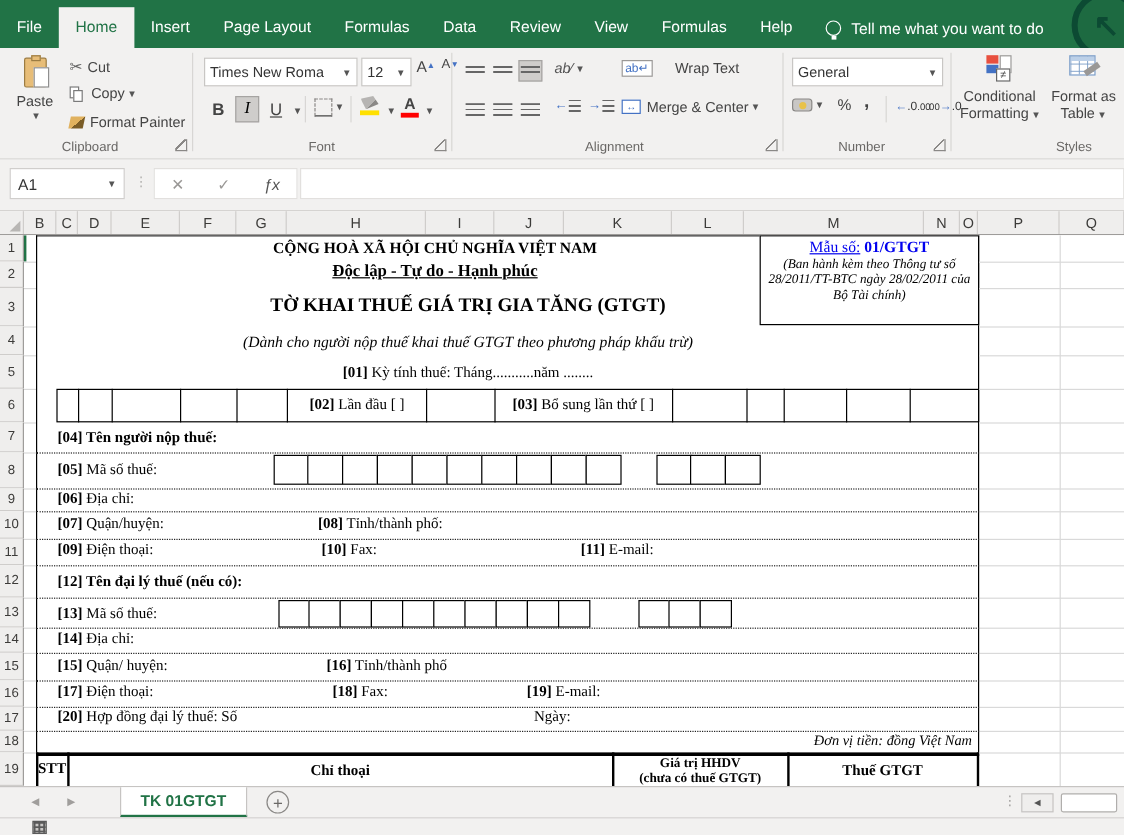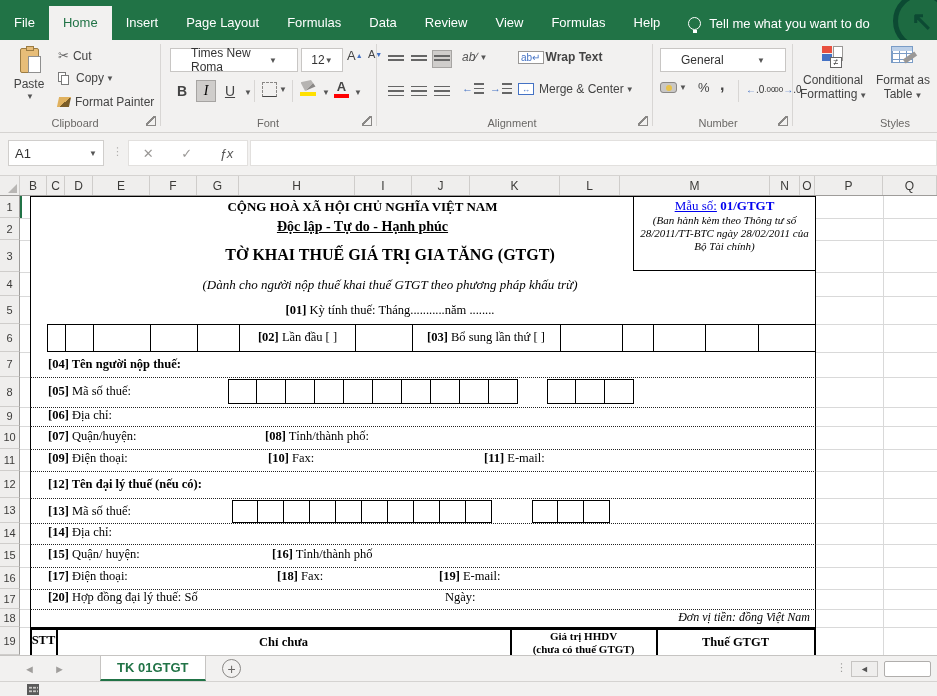--- a/index.html
+++ b/index.html
@@ -16,21 +16,21 @@
   .bulb:after{content:"";position:absolute;left:3.5px;top:12px;width:4px;height:3px;background:#fff;}
   .tellme{font-size:13px;color:#fff;white-space:nowrap;}
   .watermark{right:-14px;top:-8px;width:58px;height:58px;border:5px solid #0c4a33;border-radius:50%;background:#1d6a41;display:flex;align-items:center;justify-content:center;font-size:26px;font-weight:bold;color:#0c4a33;}
   
   .ribbon{left:0;top:40px;width:937px;height:93px;background:#f2f1f0;border-bottom:1px solid #d5d3d1;font-size:12px;color:#444;}
   .gdiv{width:1px;background:#d8d6d4;top:4px;height:82px;}
   .glabel{bottom:3px;font-size:11px;color:#6a6866;width:100px;text-align:center;}
   .launcher{width:10px;height:10px;border-right:1.5px solid #8a8886;border-bottom:1.5px solid #8a8886;background:linear-gradient(135deg,transparent 44%,#8a8886 44%,#8a8886 56%,transparent 56%);bottom:6px;}
   .btn{display:flex;align-items:center;justify-content:center;color:#444;}
   .caret{font-size:8px;color:#555;margin-left:2px;}
-  .combo{background:#fff;border:1px solid #c8c6c4;height:24px;display:flex;align-items:center;padding:0 20px;font-size:12px;color:#333;justify-content:center;}
+  .combo{background:#fff;border:1px solid #c8c6c4;height:24px;display:flex;align-items:center;padding:0 4px;font-size:12px;color:#333;}
   .combo .caret{margin-left:auto;}
   .toggled{background:#cfcdcb;border:1px solid #a6a4a2;}
   .lines3{width:16px;height:11px;background:repeating-linear-gradient(to bottom,#666 0 1.5px,transparent 1.5px 4.5px);}
   
   .clip-outer{width:19px;height:25px;background:#e7bd78;border:1px solid #9c7c42;border-radius:2px;position:relative;}
   .clip-top{position:absolute;left:5px;top:-3px;width:8px;height:5px;background:#e7bd78;border:1px solid #9c7c42;}
   .clip-page{position:absolute;left:7px;top:7px;width:13px;height:17px;background:#fff;border:1px solid #8f8f8f;}
   
   .fbar{left:0;top:133px;width:937px;height:43px;background:#f2f1f0;border-bottom:1px solid #d5d3d1;}
   .namebox{left:8px;top:7px;width:96px;height:26px;background:#fff;border:1px solid #d0cecc;display:flex;align-items:center;padding:0 6px;font-size:13px;color:#333;}
@@ -160,21 +160,21 @@
       </div>
     <div class="abs btn" style="left:409px;top:10px;width:20px;height:18px;">
         <span class="lines3" style="height:8px;"></span>
       </div>
     <div class="abs btn toggled" style="left:432px;top:10px;width:20px;height:18px;">
         <span class="lines3" style="height:8px;"></span>
       </div>
     <div class="abs btn" style="left:462px;top:10px;font-size:12px;font-style:italic;color:#555;">ab<span style="font-style:normal;">∕</span><span class="caret">▼</span></div>
     <div class="abs btn" style="left:518px;top:10px;">
       <span style="font-size:10px;color:#4472c4;border:1px solid #9a9896;padding:0 2px;background:#fff;">ab↵</span>
-      <span style="margin-left:2px;font-weight:bold;">Wrap Text</span>
+      <span style="margin-left:19px;">Wrap Text</span>
     </div>
     <div class="abs btn" style="left:386px;top:42px;width:20px;height:18px;">
         <span class="lines3"></span>
       </div>
     <div class="abs btn" style="left:409px;top:42px;width:20px;height:18px;">
         <span class="lines3"></span>
       </div>
     <div class="abs btn" style="left:432px;top:42px;width:20px;height:18px;">
         <span class="lines3"></span>
       </div>
@@ -301,21 +301,21 @@
 
     <div class="abs serif" style="left:495px;top:414px;width:295px;font-size:12px;font-style:italic;text-align:right;">Đơn vị tiền: đồng Việt Nam</div>
 
     <div class="abs" style="left:10px;top:431px;width:786px;height:2.5px;background:#000;"></div>
     <div class="abs" style="left:10px;top:431px;width:2px;height:28px;background:#000;"></div>
     <div class="abs" style="left:36px;top:431px;width:1.5px;height:28px;background:#000;"></div>
     <div class="abs" style="left:490px;top:431px;width:1.5px;height:28px;background:#000;"></div>
     <div class="abs" style="left:636px;top:431px;width:1.5px;height:28px;background:#000;"></div>
     <div class="abs" style="left:794px;top:431px;width:2px;height:28px;background:#000;"></div>
     <div class="abs serif center" style="left:10px;top:437px;width:27px;font-size:12.5px;font-weight:bold;">STT</div>
-    <div class="abs serif center" style="left:37px;top:439px;width:453px;font-size:12.5px;font-weight:bold;">Chỉ chưa</div>
+    <div class="abs serif center" style="left:37px;top:439px;width:453px;font-size:12.5px;font-weight:bold;">Chỉ thoại</div>
     <div class="abs serif center" style="left:491px;top:434px;width:145px;font-size:11px;font-weight:bold;line-height:1.15;">
       <span>Giá trị HHDV</span><br><span>(chưa có thuế GTGT)</span>
     </div>
     <div class="abs serif center" style="left:637px;top:439px;width:157px;font-size:12.5px;font-weight:bold;">Thuế GTGT</div>
   <div class="abs gl-h" style="left:796px;top:22px;width:121px;"></div>
       <div class="abs gl-h" style="left:0;top:22px;width:10px;"></div>
       <div class="abs gl-h" style="left:796px;top:44px;width:121px;"></div>
       <div class="abs gl-h" style="left:0;top:44px;width:10px;"></div>
       <div class="abs gl-h" style="left:796px;top:76px;width:121px;"></div>
       <div class="abs gl-h" style="left:0;top:76px;width:10px;"></div>

